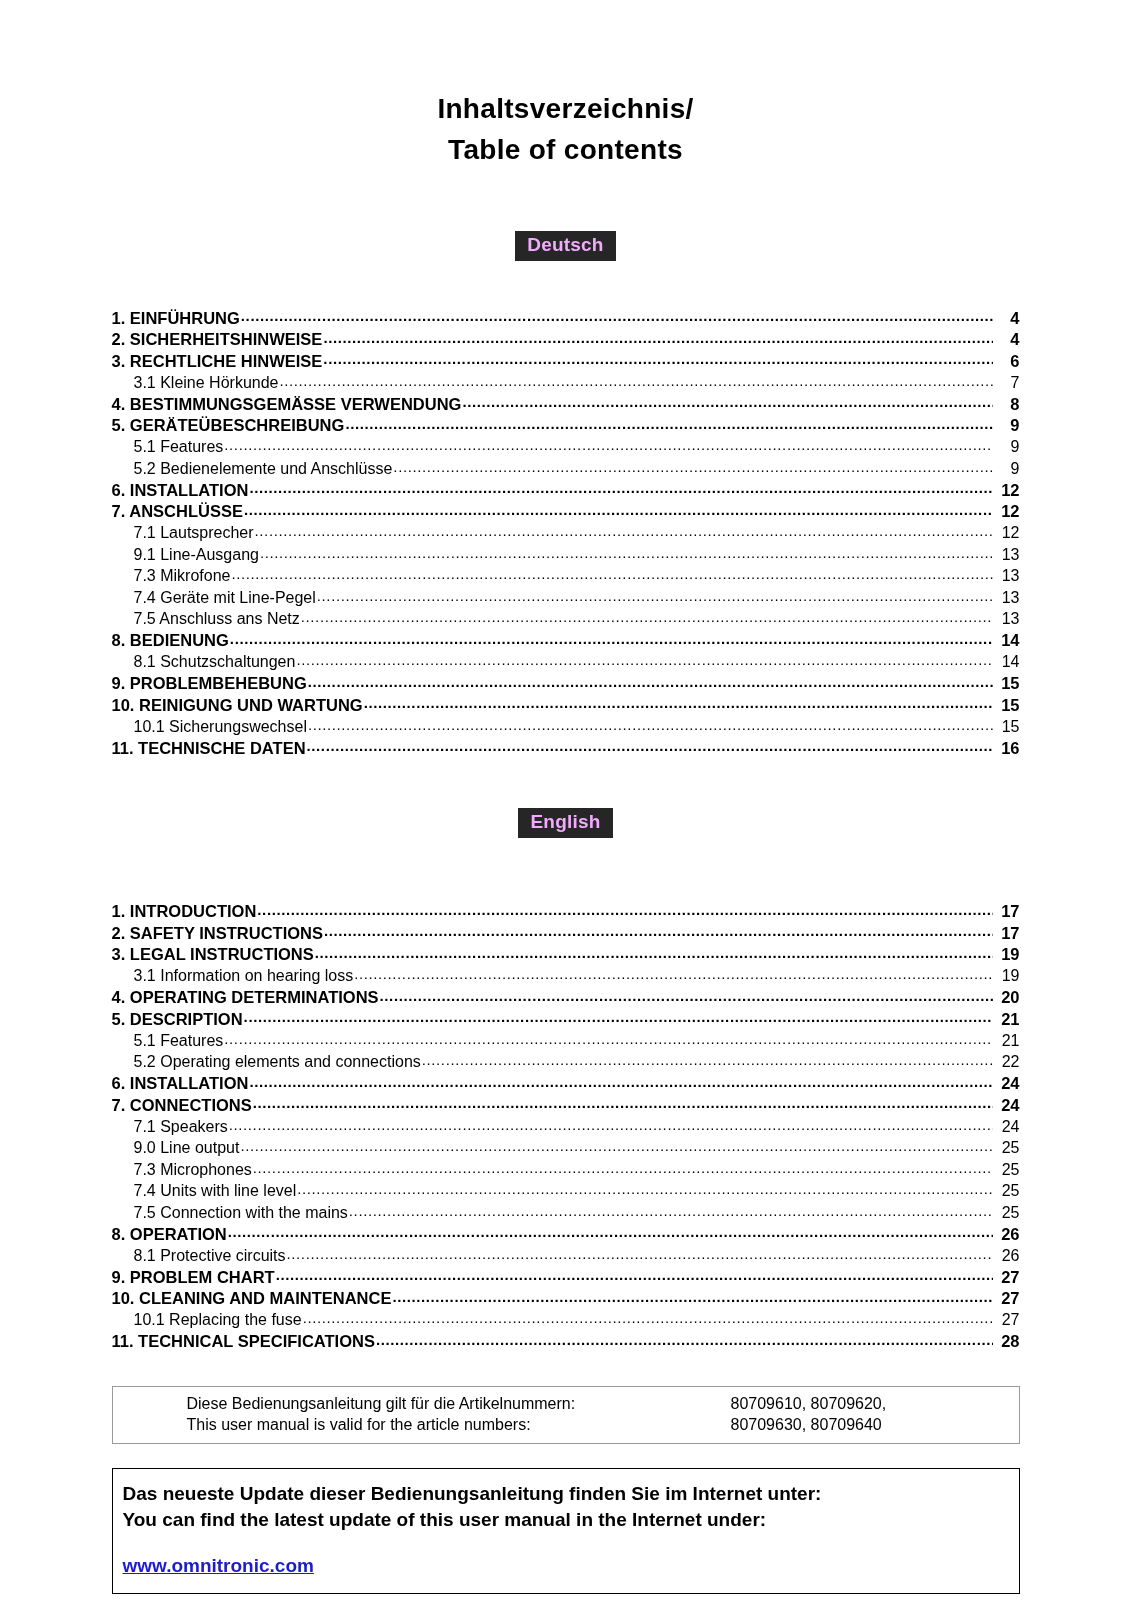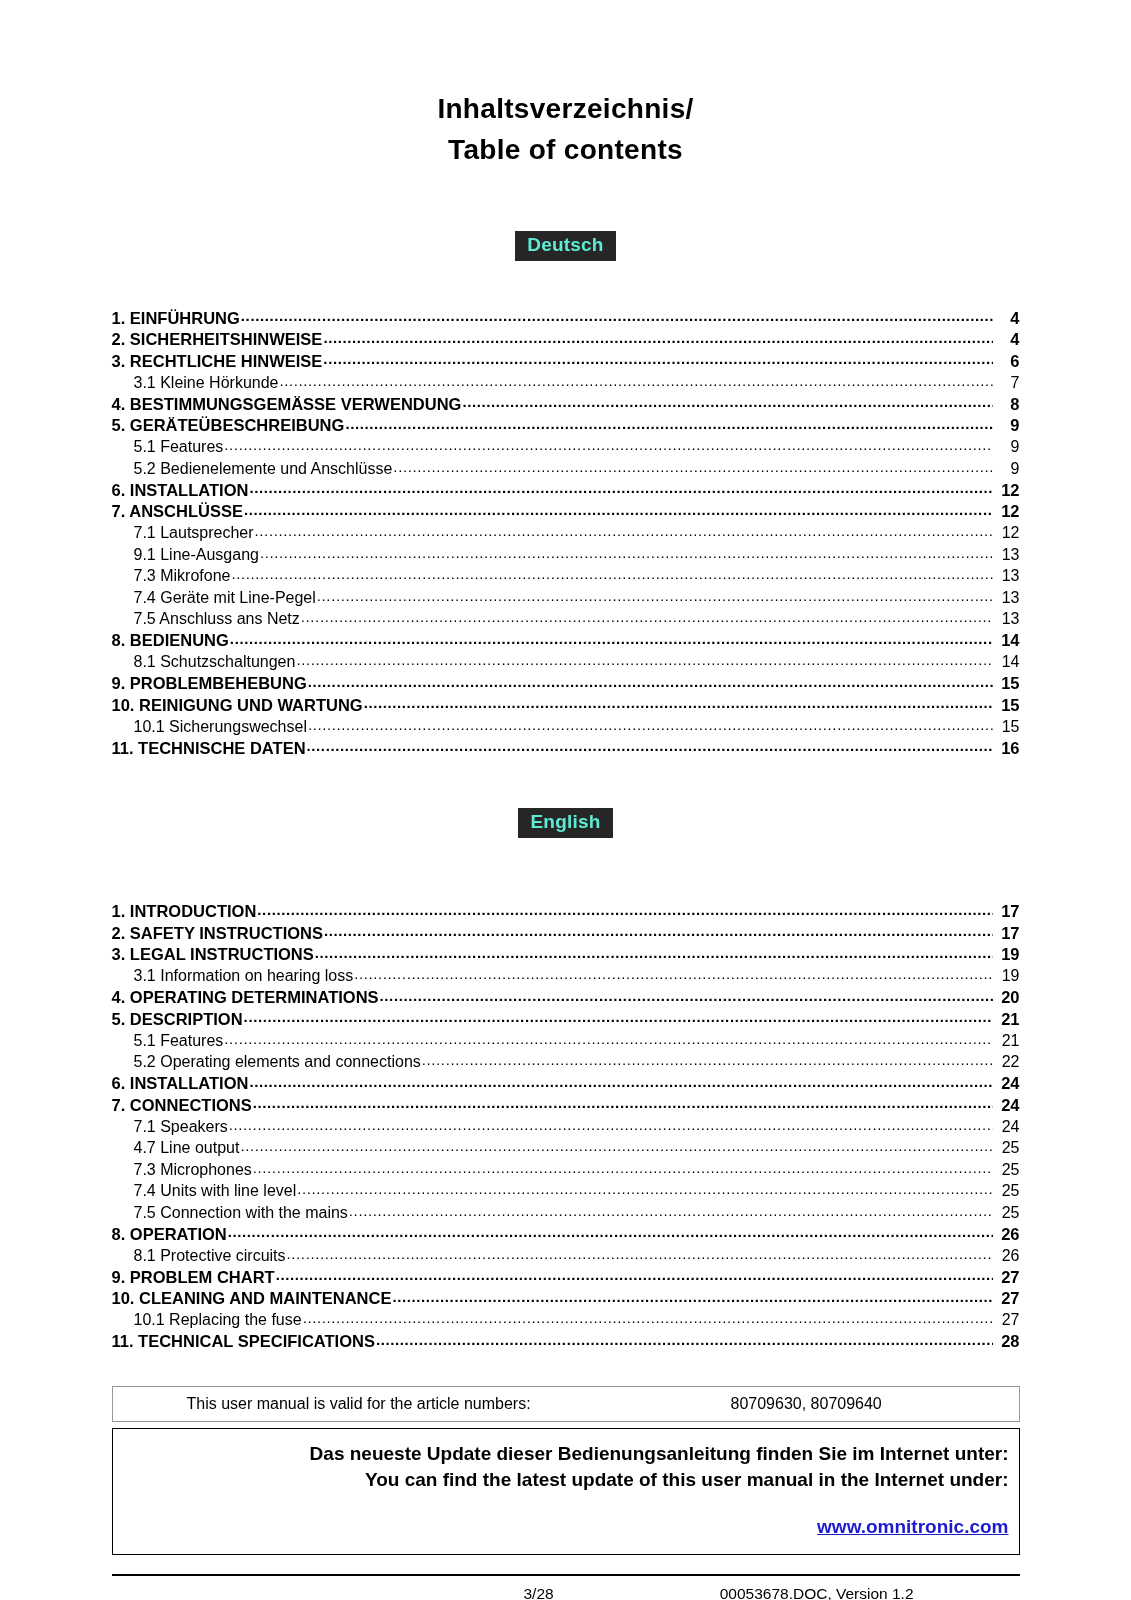--- a/index.html
+++ b/index.html
@@ -36,21 +36,21 @@
     display: block;
   }
 
   
   .lang-badge-wrap {
     text-align: center;
   }
   .lang-badge {
     display: inline-block;
     background: #262626;
-    color: #5eead4;
+    color: #f0abfc;
     font-weight: bold;
     font-size: 19px;
     padding: 4px 12px 5px 12px;
     letter-spacing: 0.2px;
     line-height: 1.1;
   }
   .badge-de { margin-top: 60px; }
   .badge-en { margin-top: 52px; }
 
   
@@ -126,24 +126,24 @@
     white-space: nowrap;
   }
   .article-num {
     flex: 0 0 auto;
     white-space: nowrap;
   }
 
   
   .internet-box {
     width: 908px;
-    margin: 6px auto 0 auto;
+    margin: 24px auto 0 auto;
     border: 1px solid #000000;
     box-sizing: border-box;
-    text-align: right;
+    text-align: left;
     padding: 12px 10px 16px 10px;
   }
   .internet-line {
     font-weight: bold;
     font-size: 19px;
     line-height: 1.38;
     display: block;
   }
   .internet-url {
     display: inline-block;
@@ -349,21 +349,21 @@
         <span class="toc-label">7. CONNECTIONS</span>
         <span class="toc-dots">...........................................................................................................................................................................................................................</span>
         <span class="toc-page">24</span>
       </div>
       <div class="toc-row lvl2">
         <span class="toc-label">7.1 Speakers</span>
         <span class="toc-dots">...........................................................................................................................................................................................................................</span>
         <span class="toc-page">24</span>
       </div>
       <div class="toc-row lvl2">
-        <span class="toc-label">4.7 Line output</span>
+        <span class="toc-label">9.0 Line output</span>
         <span class="toc-dots">...........................................................................................................................................................................................................................</span>
         <span class="toc-page">25</span>
       </div>
       <div class="toc-row lvl2">
         <span class="toc-label">7.3 Microphones</span>
         <span class="toc-dots">...........................................................................................................................................................................................................................</span>
         <span class="toc-page">25</span>
       </div>
       <div class="toc-row lvl2">
         <span class="toc-label">7.4 Units with line level</span>
@@ -401,20 +401,24 @@
         <span class="toc-page">27</span>
       </div>
       <div class="toc-row lvl1">
         <span class="toc-label">11. TECHNICAL SPECIFICATIONS</span>
         <span class="toc-dots">...........................................................................................................................................................................................................................</span>
         <span class="toc-page">28</span>
       </div>
     </div>
 
   <div class="article-box">
+    <div class="article-row">
+      <span class="article-text">Diese Bedienungsanleitung gilt für die Artikelnummern:</span>
+      <span class="article-num">80709610, 80709620,</span>
+    </div>
     <div class="article-row">
       <span class="article-text">This user manual is valid for the article numbers:</span>
       <span class="article-num">80709630, 80709640</span>
     </div>
   </div>
 
   <div class="internet-box">
     <span class="internet-line">Das neueste Update dieser Bedienungsanleitung finden Sie im Internet unter:</span>
     <span class="internet-line">You can find the latest update of this user manual in the Internet under:</span>
     <a class="internet-url" href="#" style="color: rgb(28, 28, 204);">www.omnitronic.com</a>

